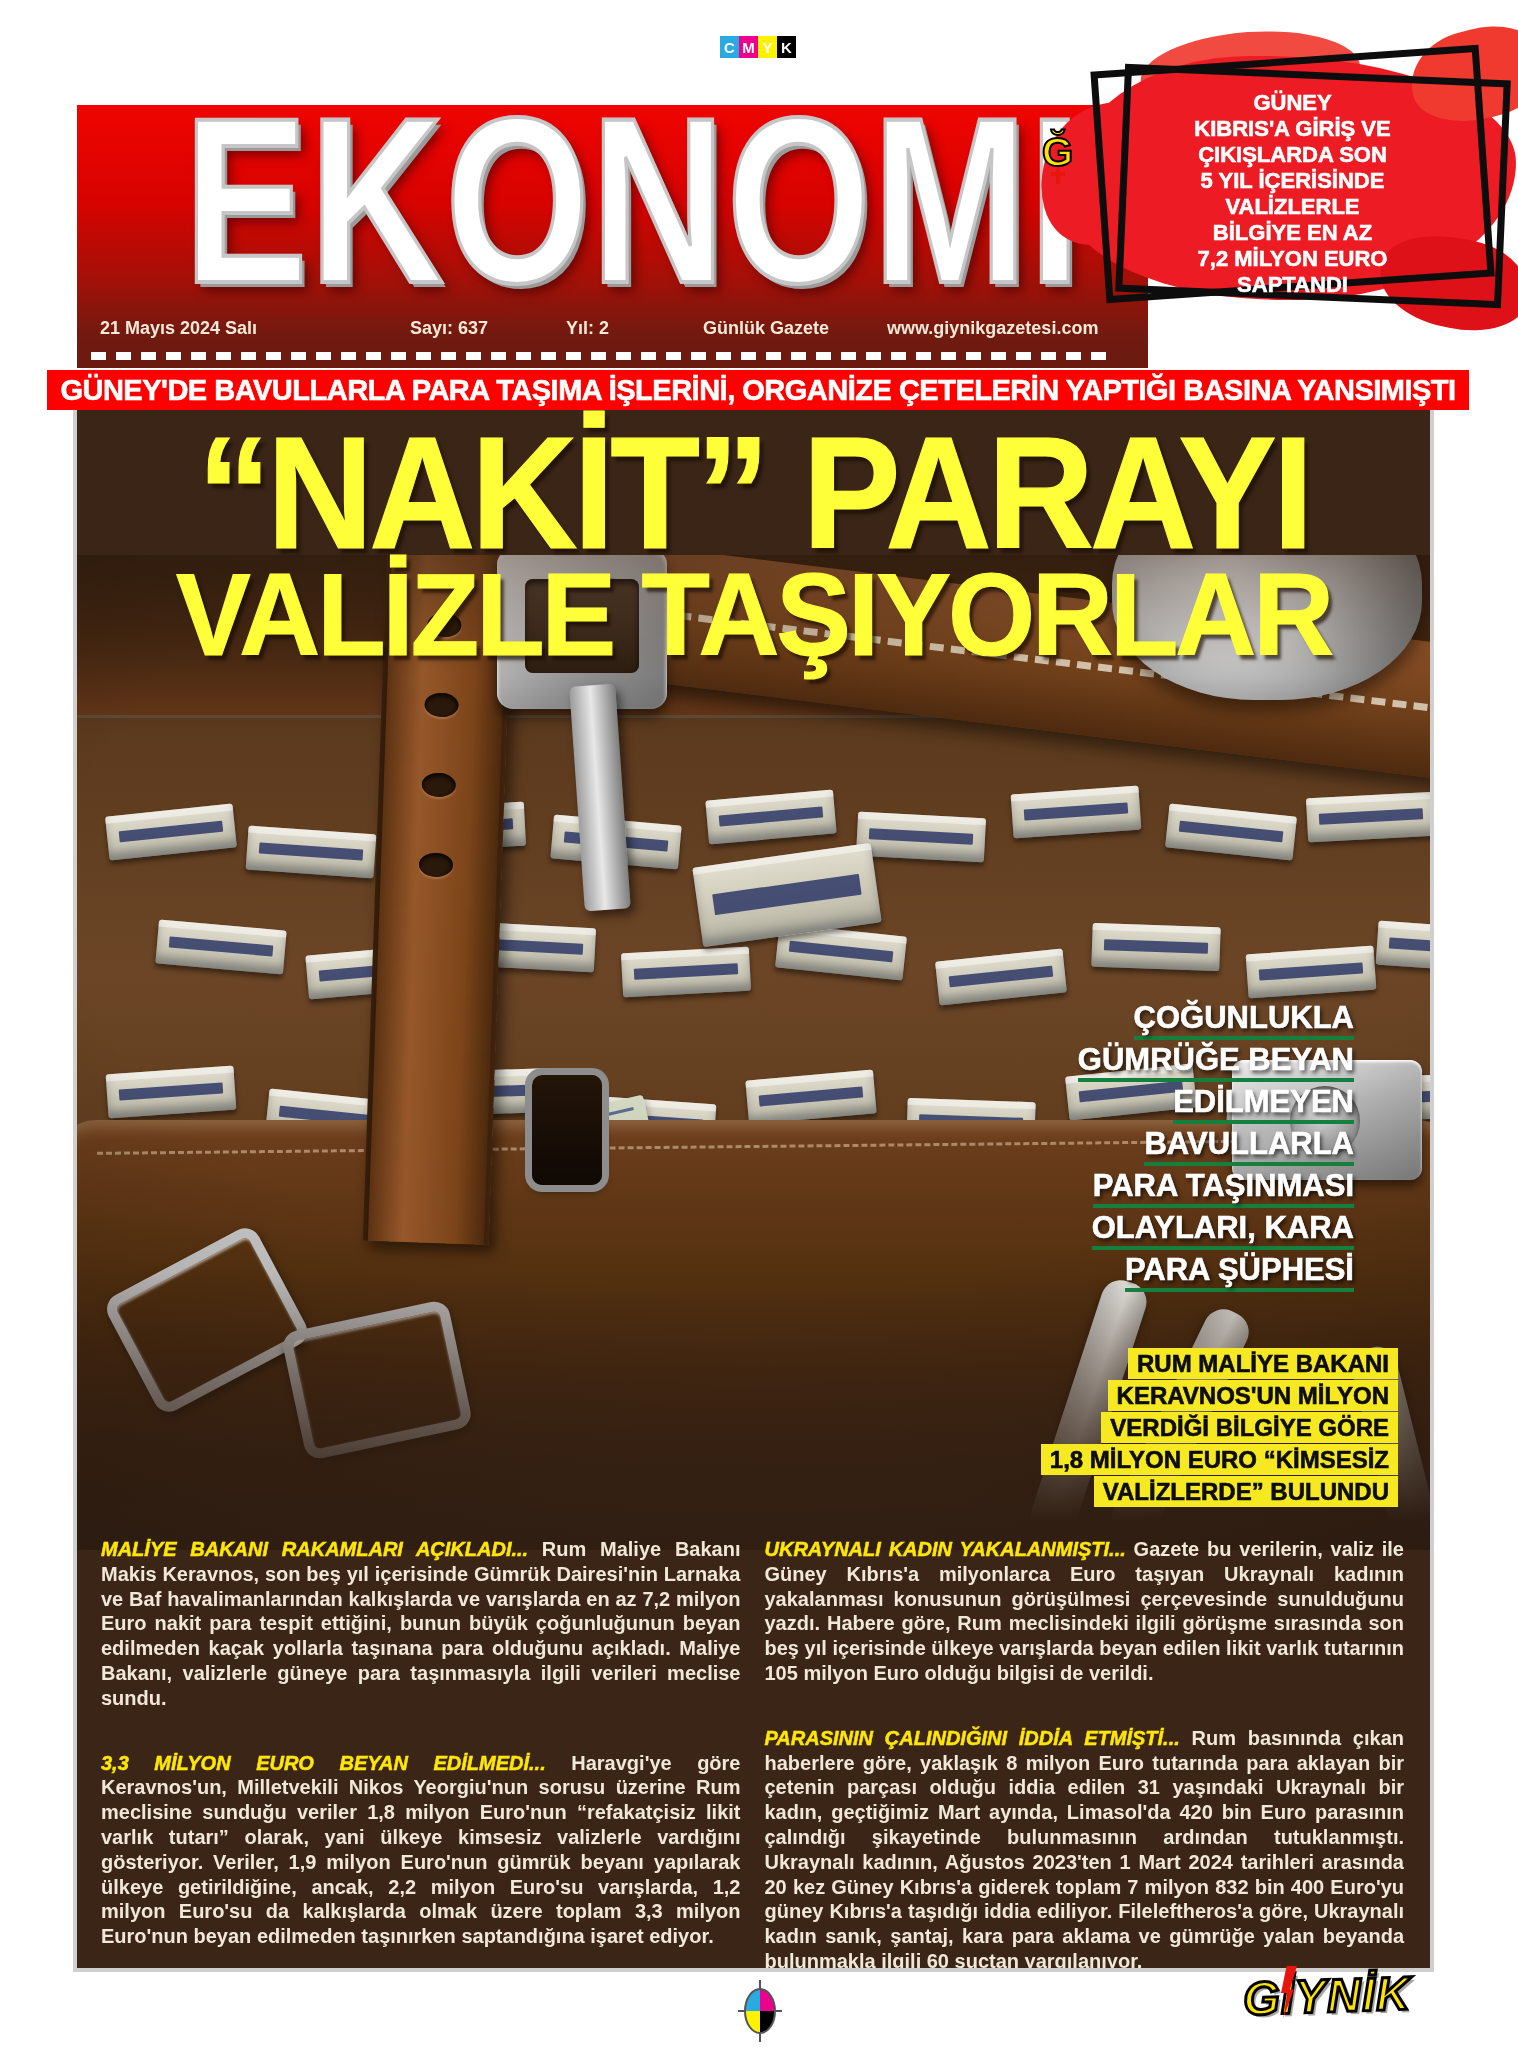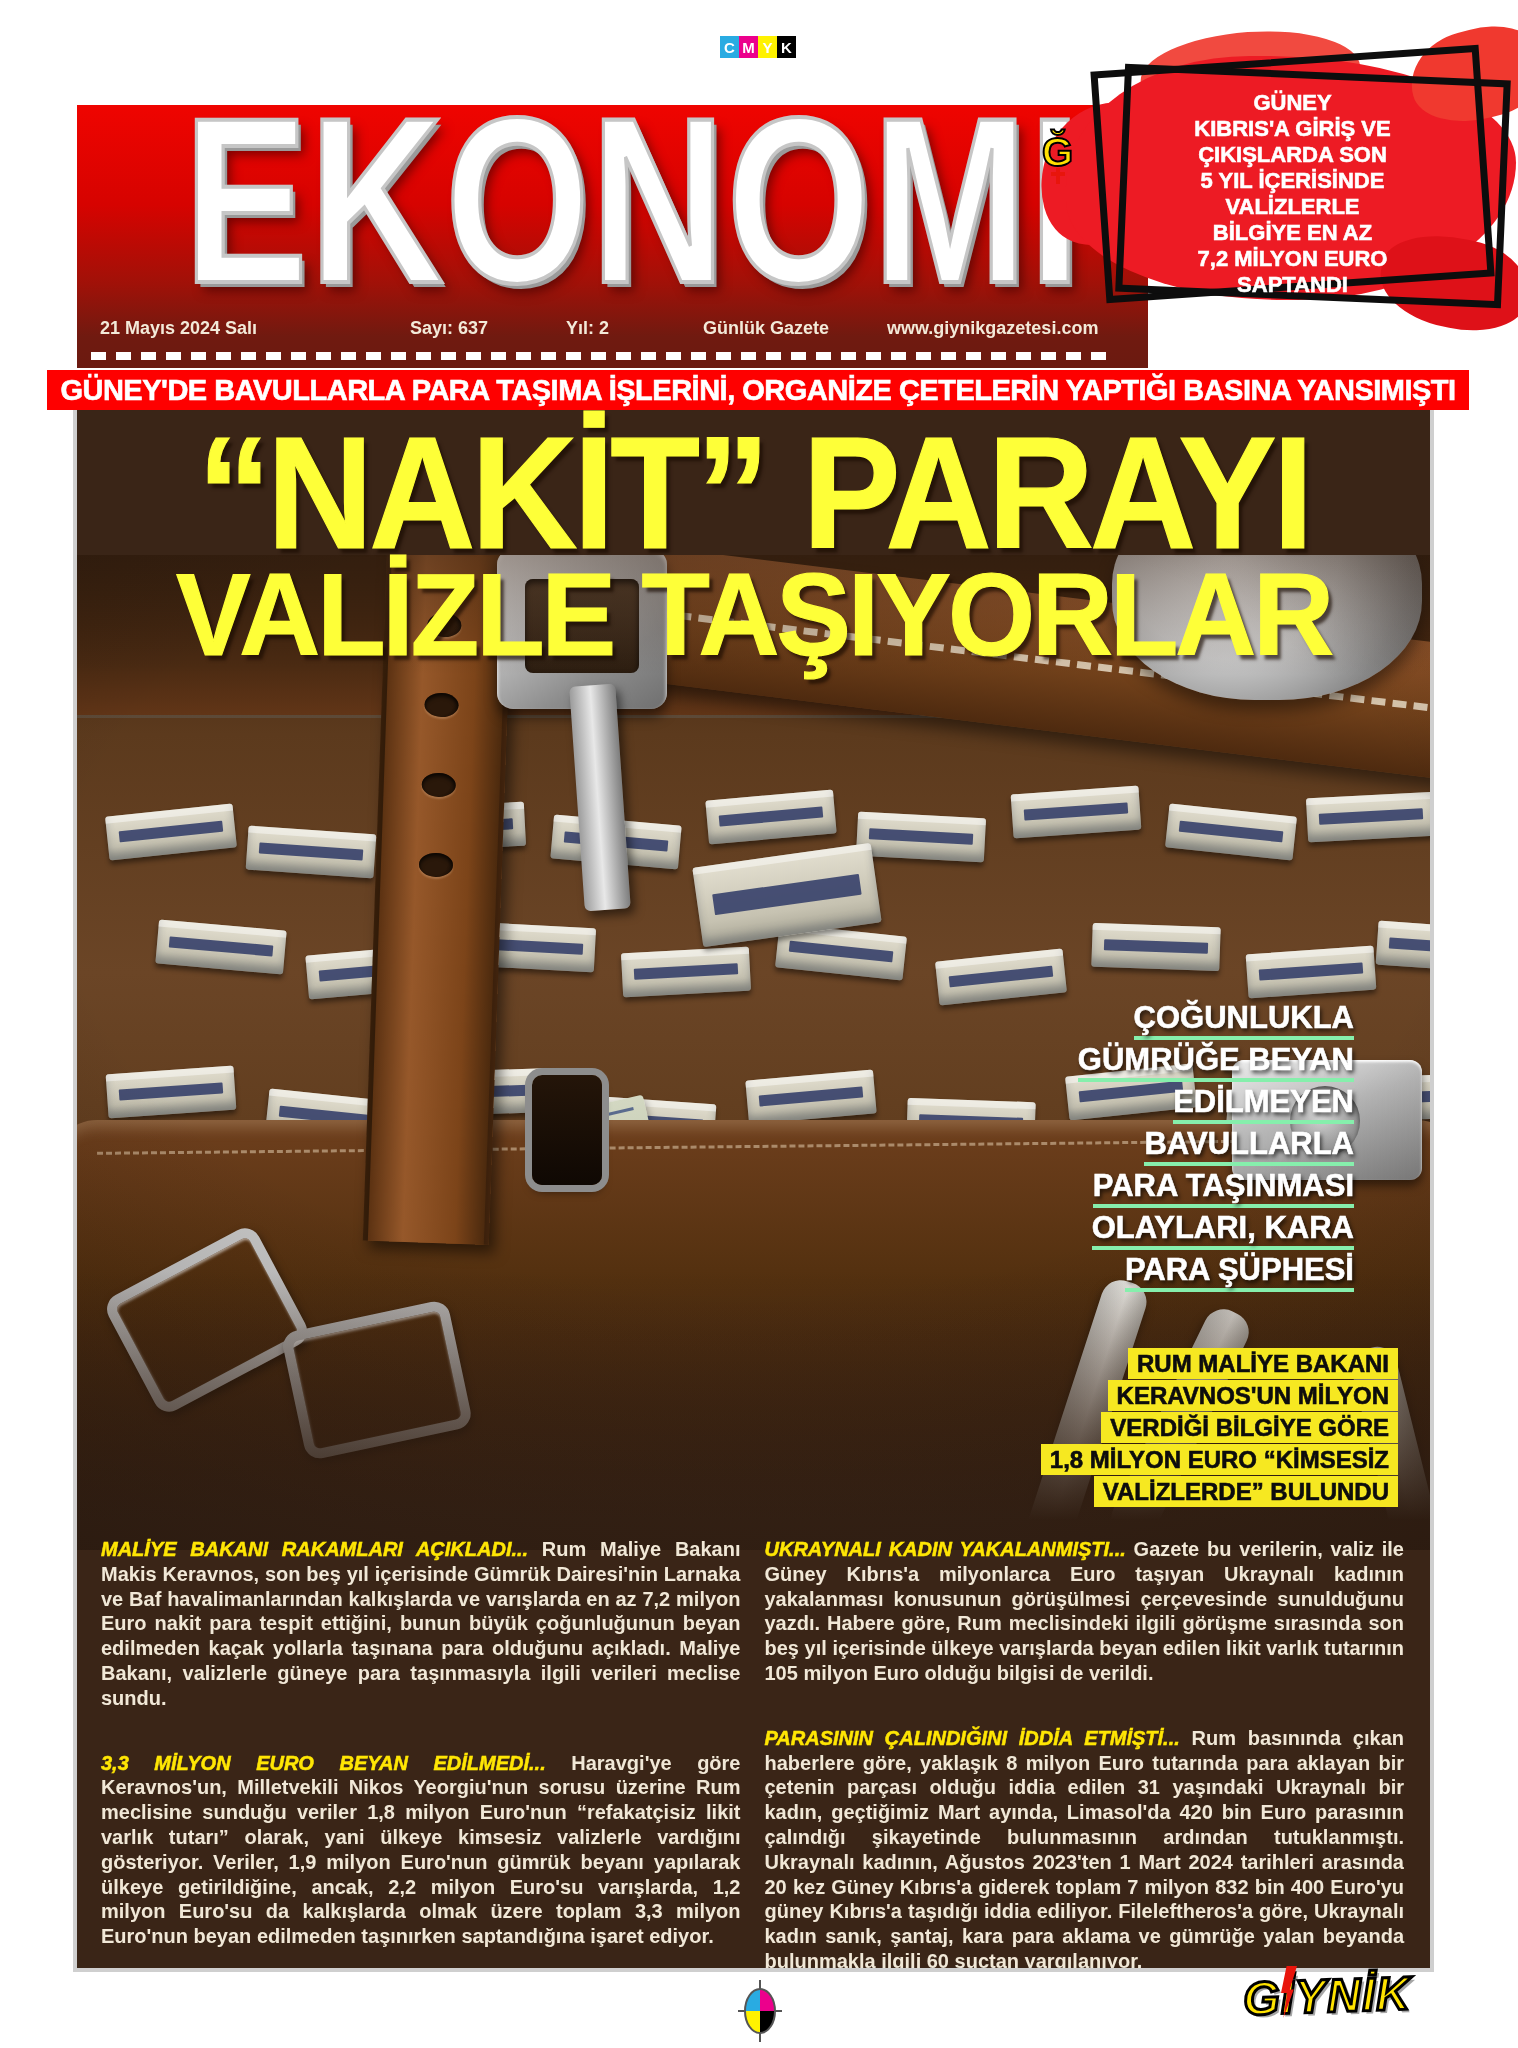--- a/index.html
+++ b/index.html
@@ -127,21 +127,21 @@
   .ws2{left:1080px;top:745px;transform:rotate(26deg);height:250px;}
   .ws3{left:1295px;top:790px;transform:rotate(-14deg);height:210px;}
   .vignette{position:absolute;inset:0;z-index:5;pointer-events:none;
     background:radial-gradient(120% 95% at 50% 34%,transparent 42%,rgba(18,9,4,.5) 100%),
                linear-gradient(180deg,rgba(58,37,23,.45) 0%,transparent 12%,transparent 72%,#3a2517 97%);}
 
   
   .overlay-lines{position:absolute;right:76px;top:592px;width:560px;text-align:right;z-index:7;}
   .overlay-lines .ol{display:block;margin:0 0 4px;}
   .overlay-lines .ol span{display:inline-block;color:#fff;font-size:31px;font-weight:bold;line-height:1.0;
-    border-bottom:4px solid #86efac;padding-bottom:3px;letter-spacing:0;
+    border-bottom:4px solid #15803d;padding-bottom:3px;letter-spacing:0;
     text-shadow:2px 3px 4px rgba(0,0,0,.7);}
   .highlight-lines{position:absolute;right:32px;top:938px;width:620px;text-align:right;z-index:7;}
   .highlight-lines .hlns{display:block;margin:0 0 1px;}
   .highlight-lines .hlns span{display:inline-block;background:#f6e821;color:#0d0d0d;
     font-size:24px;font-weight:bold;line-height:1.0;padding:4px 9px 3px;letter-spacing:0;}
 
   
   .articles{position:absolute;left:24px;right:26px;top:1127px;display:flex;gap:24px;z-index:7;}
   .col{flex:1;}
   .col p{margin:0;color:#f1e8d7;font-size:20px;line-height:1.24;text-align:justify;font-weight:bold;}

